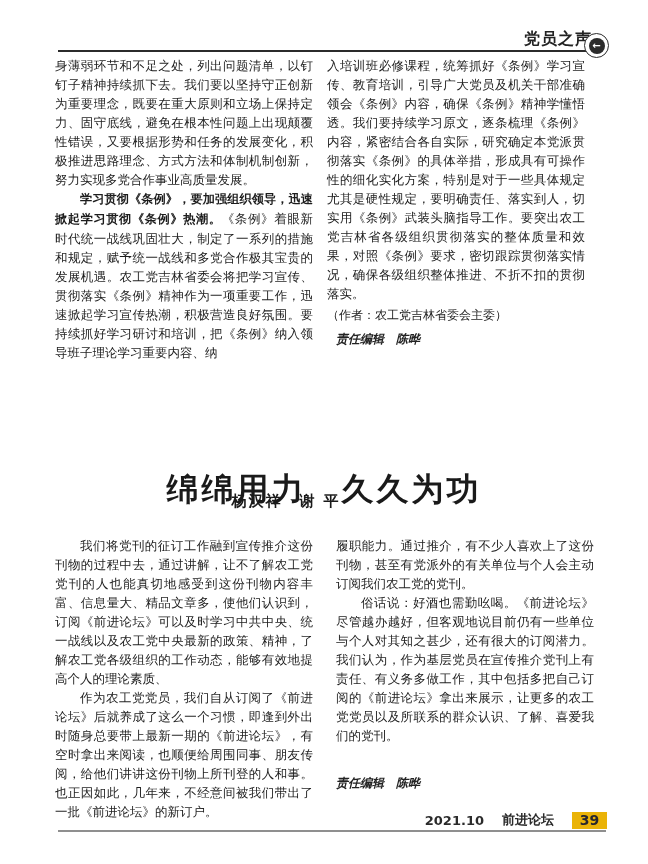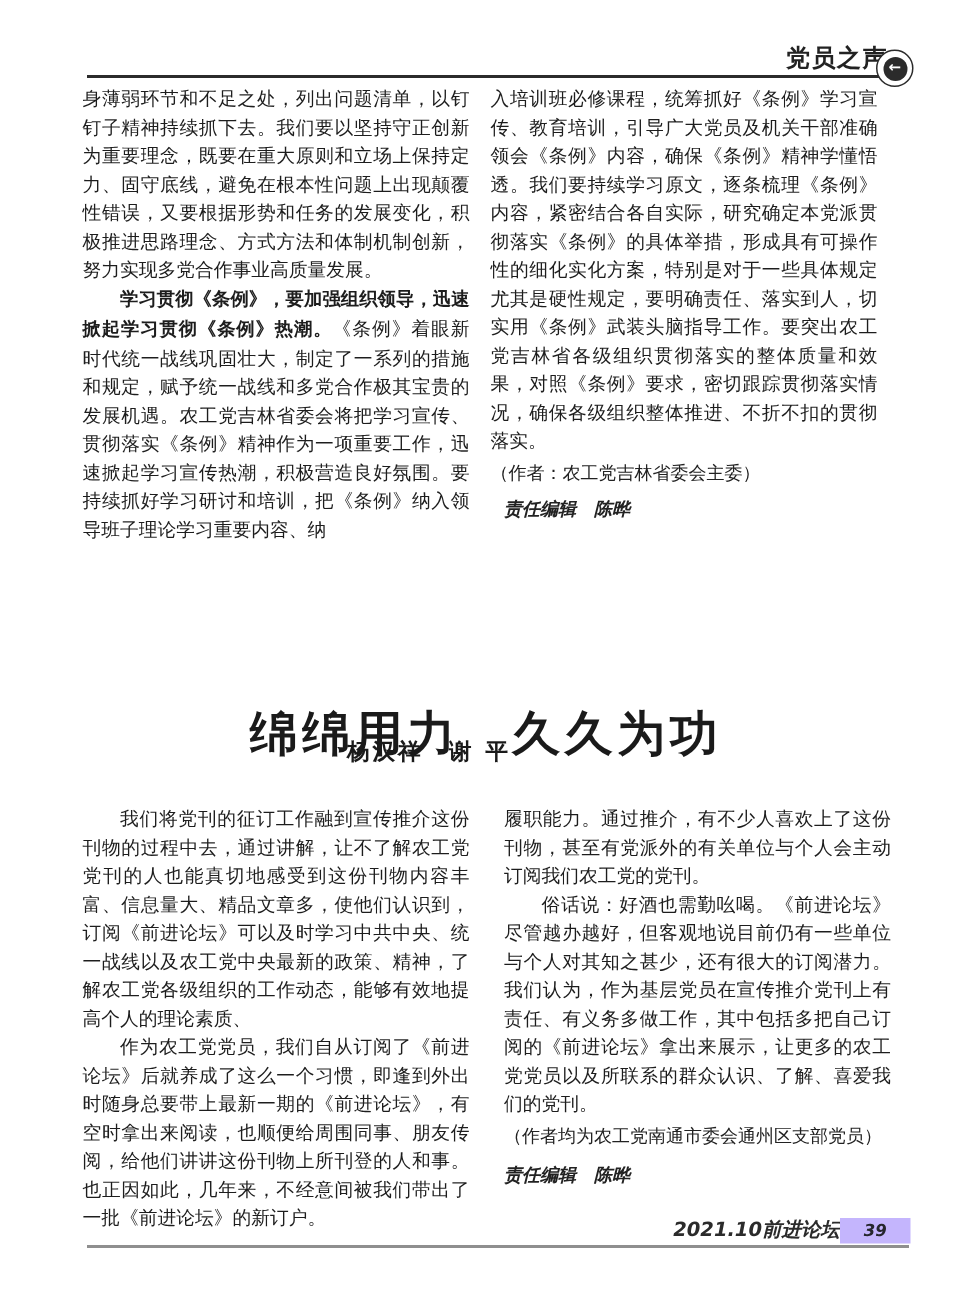--- a/index.html
+++ b/index.html
@@ -56,28 +56,28 @@
   }
   .authors{
     position:absolute;left:0;top:492px;width:572px;text-align:center;
     font-family:"DejaVu Sans","Liberation Sans",sans-serif;
     font-weight:bold;font-size:15px;letter-spacing:2px;color:#1a1a1a;
   }
   
   .footer-rule{position:absolute;left:58px;top:830px;width:548px;height:2px;background:#8f8f8f;}
   .footer-row{
     position:absolute;top:811px;right:41px;height:18px;
-    display:flex;align-items:center;
+    display:flex;align-items:center;gap:18px;
     font-family:"DejaVu Sans","Liberation Sans",sans-serif;
-    font-weight:bold;font-size:13px;color:#2b2b2b;font-style:italic;
+    font-weight:bold;font-size:13px;color:#2b2b2b;
   }
   .page-badge{
-    width:47px;height:17px;background:#c4b5fd;color:#26262e;
+    width:35px;height:17px;background:#eab308;color:#26262e;
     display:flex;align-items:center;justify-content:center;
-    font-size:11px;font-weight:bold;
+    font-size:14px;font-weight:bold;
   }
 </style>
 </head>
 <body>
 
 <div class="page">
 
   <div class="header-rule"></div>
   <div class="header-label">党员之声</div>
   <div class="logo">
@@ -99,21 +99,20 @@
   <div class="authors">杨汉祥　谢 平</div>
 
   <div class="col a2-left">
     <p class="indent">我们将党刊的征订工作融到宣传推介这份刊物的过程中去，通过讲解，让不了解农工党党刊的人也能真切地感受到这份刊物内容丰富、信息量大、精品文章多，使他们认识到，订阅《前进论坛》可以及时学习中共中央、统一战线以及农工党中央最新的政策、精神，了解农工党各级组织的工作动态，能够有效地提高个人的理论素质、</p>
     <p class="indent">作为农工党党员，我们自从订阅了《前进论坛》后就养成了这么一个习惯，即逢到外出时随身总要带上最新一期的《前进论坛》，有空时拿出来阅读，也顺便给周围同事、朋友传阅，给他们讲讲这份刊物上所刊登的人和事。也正因如此，几年来，不经意间被我们带出了一批《前进论坛》的新订户。</p>
   </div>
 
   <div class="col a2-right">
     <p>履职能力。通过推介，有不少人喜欢上了这份刊物，甚至有党派外的有关单位与个人会主动订阅我们农工党的党刊。</p>
     <p class="indent">俗话说：好酒也需勤吆喝。《前进论坛》尽管越办越好，但客观地说目前仍有一些单位与个人对其知之甚少，还有很大的订阅潜力。我们认为，作为基层党员在宣传推介党刊上有责任、有义务多做工作，其中包括多把自己订阅的《前进论坛》拿出来展示，让更多的农工党党员以及所联系的群众认识、了解、喜爱我们的党刊。</p>
-    <div class="note">（作者均为农工党南通市委会通州区支部党员）</div>
   </div>
   <div class="editor a2-editor">责任编辑　陈晔</div>
 
   <div class="footer-rule"></div>
   <div class="footer-row">
     <span>2021.10</span>
     <span>前进论坛</span>
     <span class="page-badge">39</span>
   </div>
 

